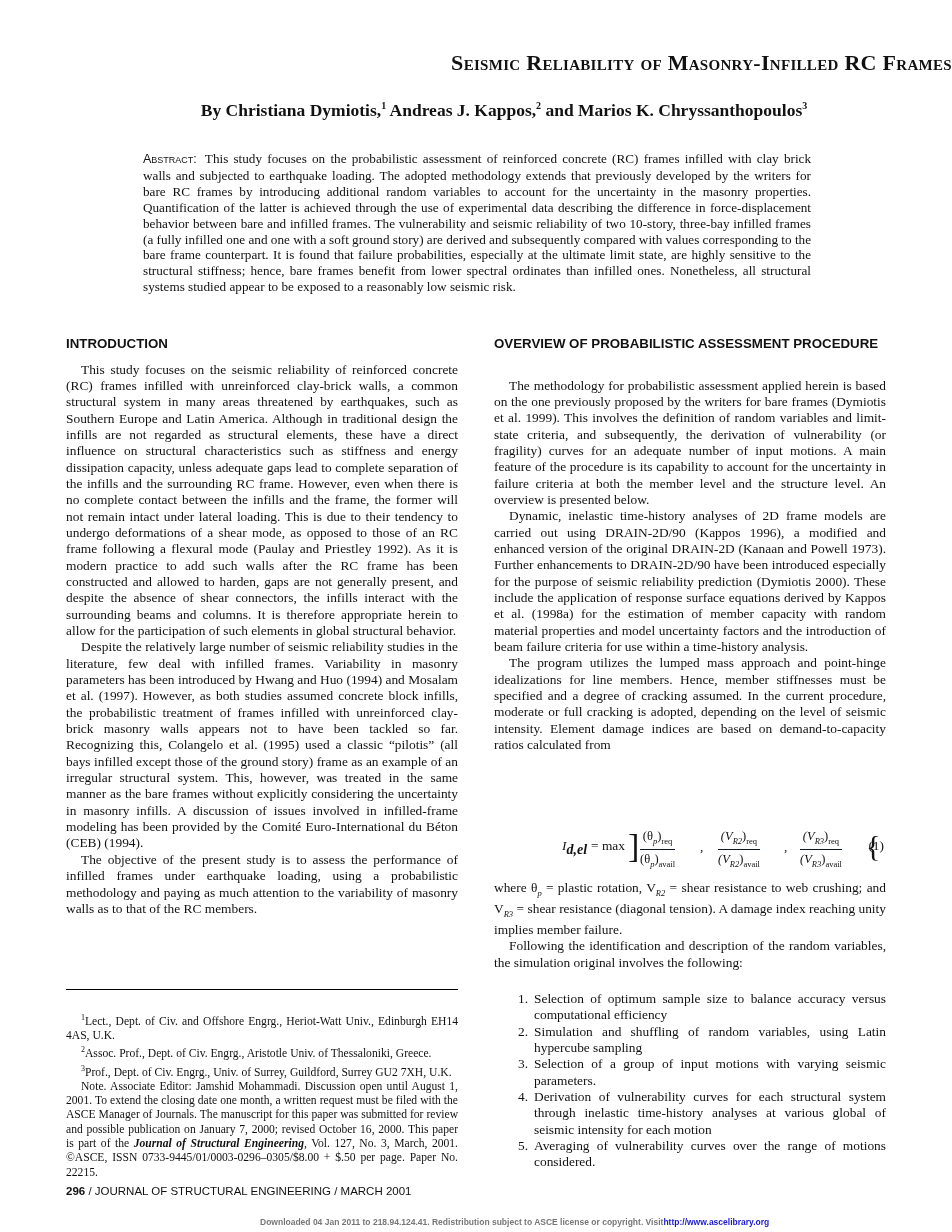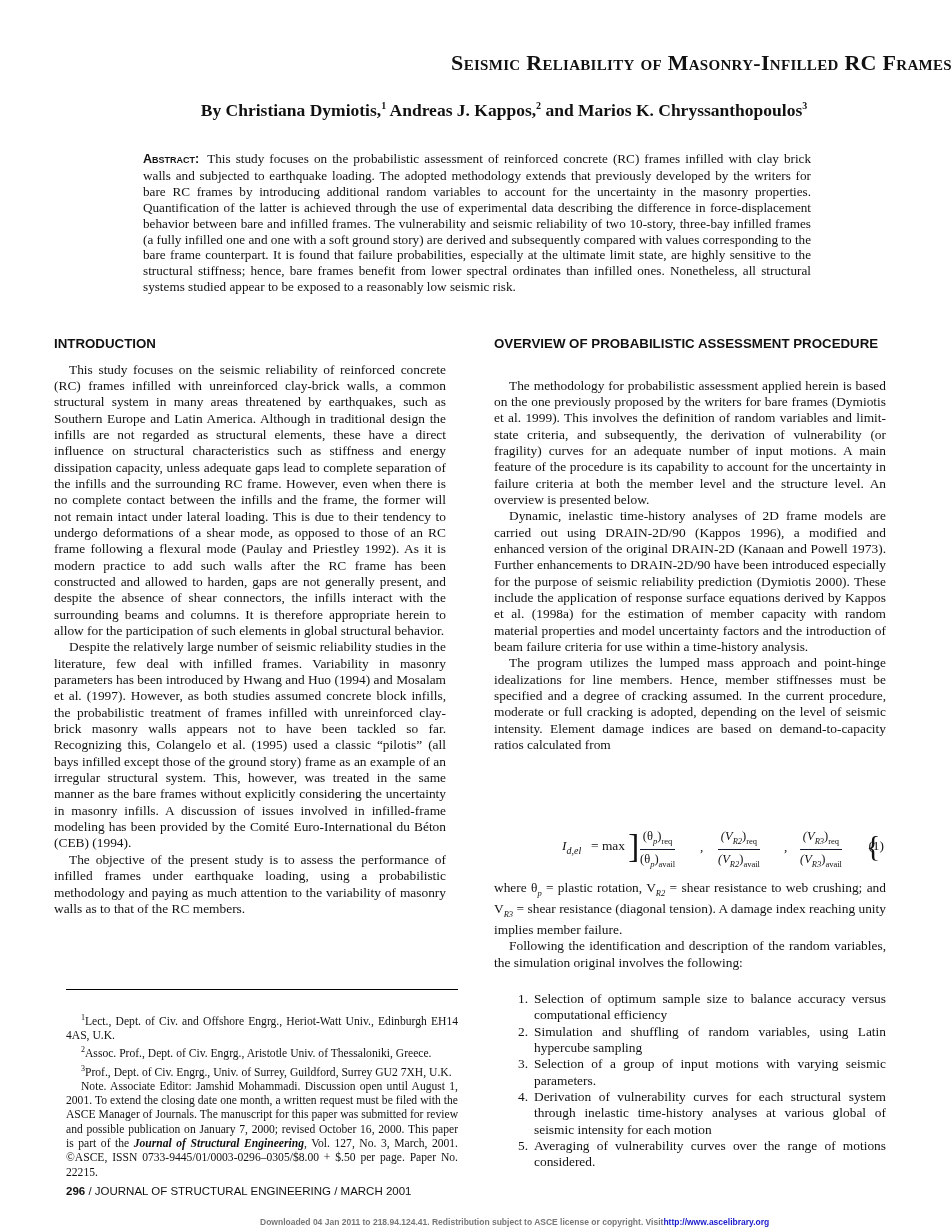--- a/index.html
+++ b/index.html
@@ -6,36 +6,36 @@
   body { width: 952px; height: 1232px; position: relative; overflow: hidden;
          font-family: "Liberation Serif", "DejaVu Serif", serif; color: #111; }
   .title { position: absolute; top: 50px; left: 0; width: 952px; text-align: right;
            font-size: 22px; font-weight: bold; font-variant: small-caps; letter-spacing: 0.3px; }
   .authors { position: absolute; top: 100px; left: 0; width: 952px; text-align: center;
              font-size: 17.5px; font-weight: bold; margin-left: 28px; }
   .authors sup { font-size: 10px; }
   .abstract { position: absolute; top: 151px; left: 143px; width: 668px;
               font-size: 13.2px; line-height: 15.9px; text-align: justify; }
   .abstract .label { font-family: "Liberation Sans", "DejaVu Sans", sans-serif;
-                     font-weight: bold; font-variant: small-caps; font-size: 12.5px; margin-right: 8px; }
+                     font-weight: normal; font-variant: small-caps; font-size: 12.5px; margin-right: 8px; }
   .col { position: absolute; top: 336px; width: 392px; font-size: 13.4px; line-height: 16.35px; text-align: justify; }
-  .col-left { left: 54px; }
+  .col-left { left: 66px; }
   .col-right { left: 494px; }
   .heading { font-family: "Liberation Sans", "DejaVu Sans", sans-serif; font-weight: bold;
              font-size: 13.3px; line-height: 15.5px; margin: 0 0 10px 0; text-align: left; }
   .col-right .heading { margin-bottom: 26px; }
   p { margin: 0; text-indent: 15px; }
   .footnotes { position: absolute; top: 989px; left: 66px; width: 392px;
                font-size: 11.6px; line-height: 14.3px; text-align: justify; border-top: 1px solid #000; padding-top: 21px; }
   .footnotes p { text-indent: 15px; }
   .footnotes sup { font-size: 8px; }
   .footnotes .journal { font-weight: bold; font-style: italic; }
   .equation { position: absolute; top: 826px; left: 494px; width: 392px; height: 42px; font-size: 13.4px; }
   .eq-lhs { position: absolute; left: 68px; top: 12px; font-style: italic; }
-  .eq-lhs sub { font-size: 10px; }
+  .eq-lhs sub { font-size: 14px; font-weight: bold; }
   .eq-max { position: absolute; left: 97px; top: 12px; }
   .eq-bracket { position: absolute; top: 0; font-size: 34px; line-height: 40px; font-weight: 200; }
   .frac { position: absolute; top: 2px; text-align: center; font-size: 12.5px; }
   .frac .num { border-bottom: 1px solid #0f172a; padding: 0 2px; display: block; line-height: 16px; }
   .frac .den { display: block; line-height: 18px; }
   .frac i { font-style: italic; }
   .frac sub { font-size: 8.5px; }
   .eq-comma { position: absolute; top: 13px; }
   .eq-number { position: absolute; right: 2px; top: 12px; }
   .where { position: absolute; top: 880px; left: 494px; width: 392px; font-size: 13.4px; line-height: 16.35px; text-align: justify; }

